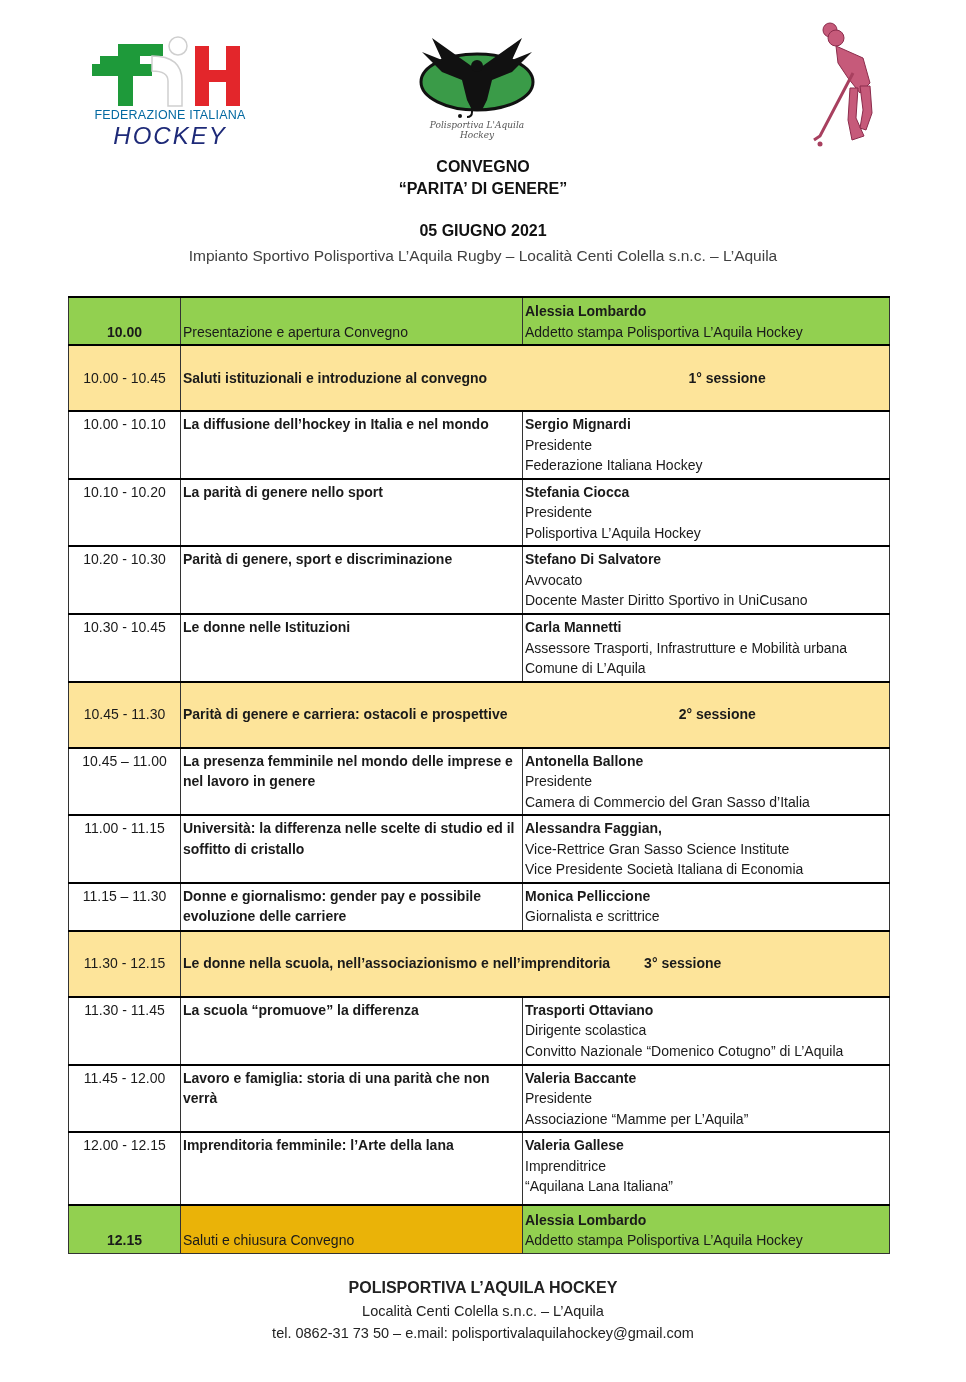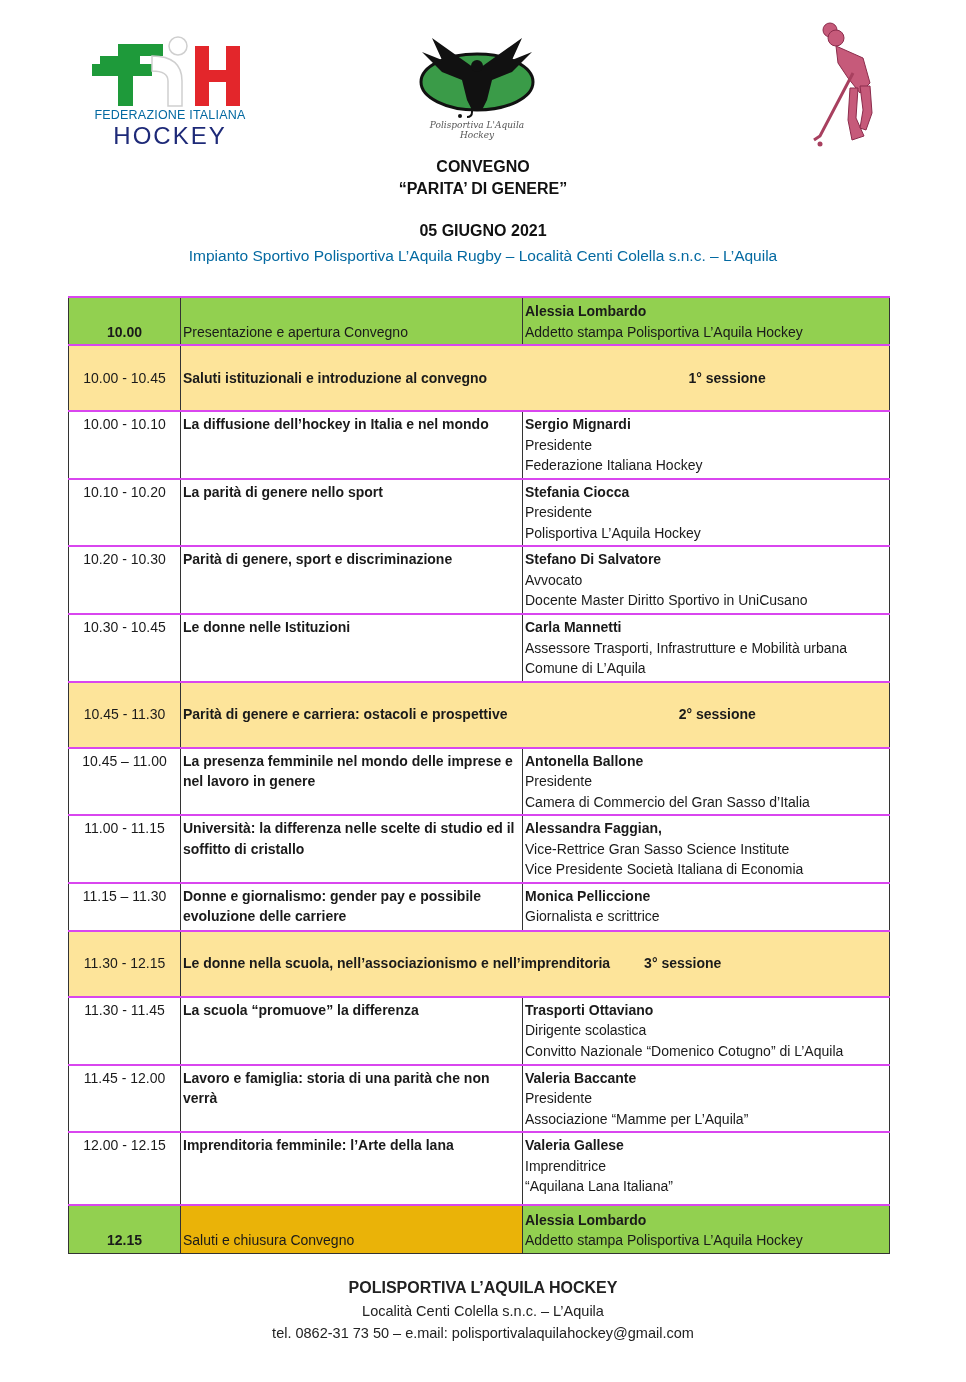--- a/index.html
+++ b/index.html
@@ -4,29 +4,29 @@
 <style>
   html, body { margin: 0; padding: 0; background: #ffffff; }
   body { width: 966px; height: 1382px; position: relative; overflow: hidden;
          font-family: "Liberation Sans", sans-serif; color: #1a1a1a; }
   .logo-fih { position: absolute; left: 70px; top: 36px; width: 200px; height: 115px; }
   .logo-eagle { position: absolute; left: 412px; top: 30px; width: 130px; height: 110px; }
   .logo-player { position: absolute; left: 808px; top: 18px; width: 80px; height: 130px; }
   .fih-text1 { position: absolute; left: 0; top: 72px; width: 200px; text-align: center;
                font-size: 12.5px; letter-spacing: 0.2px; color: #0369a1; }
   .fih-text2 { position: absolute; left: 0; top: 86px; width: 200px; text-align: center;
-               font-size: 24px; letter-spacing: 2px; color: #1e2a78; }
+               font-size: 24px; font-style: italic; letter-spacing: 2px; color: #1e2a78; }
   .eagle-caption { position: absolute; left: 0; top: 90px; width: 130px; text-align: center;
                    font-family: "DejaVu Serif", serif; font-style: italic; font-size: 9px; color: #555; }
   .title { position: absolute; left: 0; width: 966px; text-align: center; font-weight: bold; font-size: 16px; color: #111; }
-  .subtitle { position: absolute; left: 0; width: 966px; text-align: center; font-size: 15.5px; color: #0369a1; }
+  .subtitle { position: absolute; left: 0; width: 966px; text-align: center; font-size: 15.5px; color: #404040; }
   table.prog { position: absolute; left: 68px; top: 296px; width: 822px; border-collapse: collapse;
                font-size: 14px; line-height: 20.5px; table-layout: fixed; }
   table.prog td { border: 1px solid #333; vertical-align: top; padding: 2px 2px; }
-  table.prog tr.top-border td { border-top: 2px solid #d946ef; }
+  table.prog tr.top-border td { border-top: 2px solid #000000; }
   td.time { text-align: center; width: 108px; }
   td.topic { width: 338px; }
   td.speaker { }
   tr.green td { background: #92d050; vertical-align: bottom; }
   tr.green td.time { font-weight: bold; }
   tr.session td { background: #fde49a; vertical-align: middle; height: 60px; }
   tr.session td.topic { font-weight: bold; }
   tr.session .sess-label { font-weight: bold; }
   tr.talk td.topic { font-weight: bold; }
   .sp-name { font-weight: bold; }

